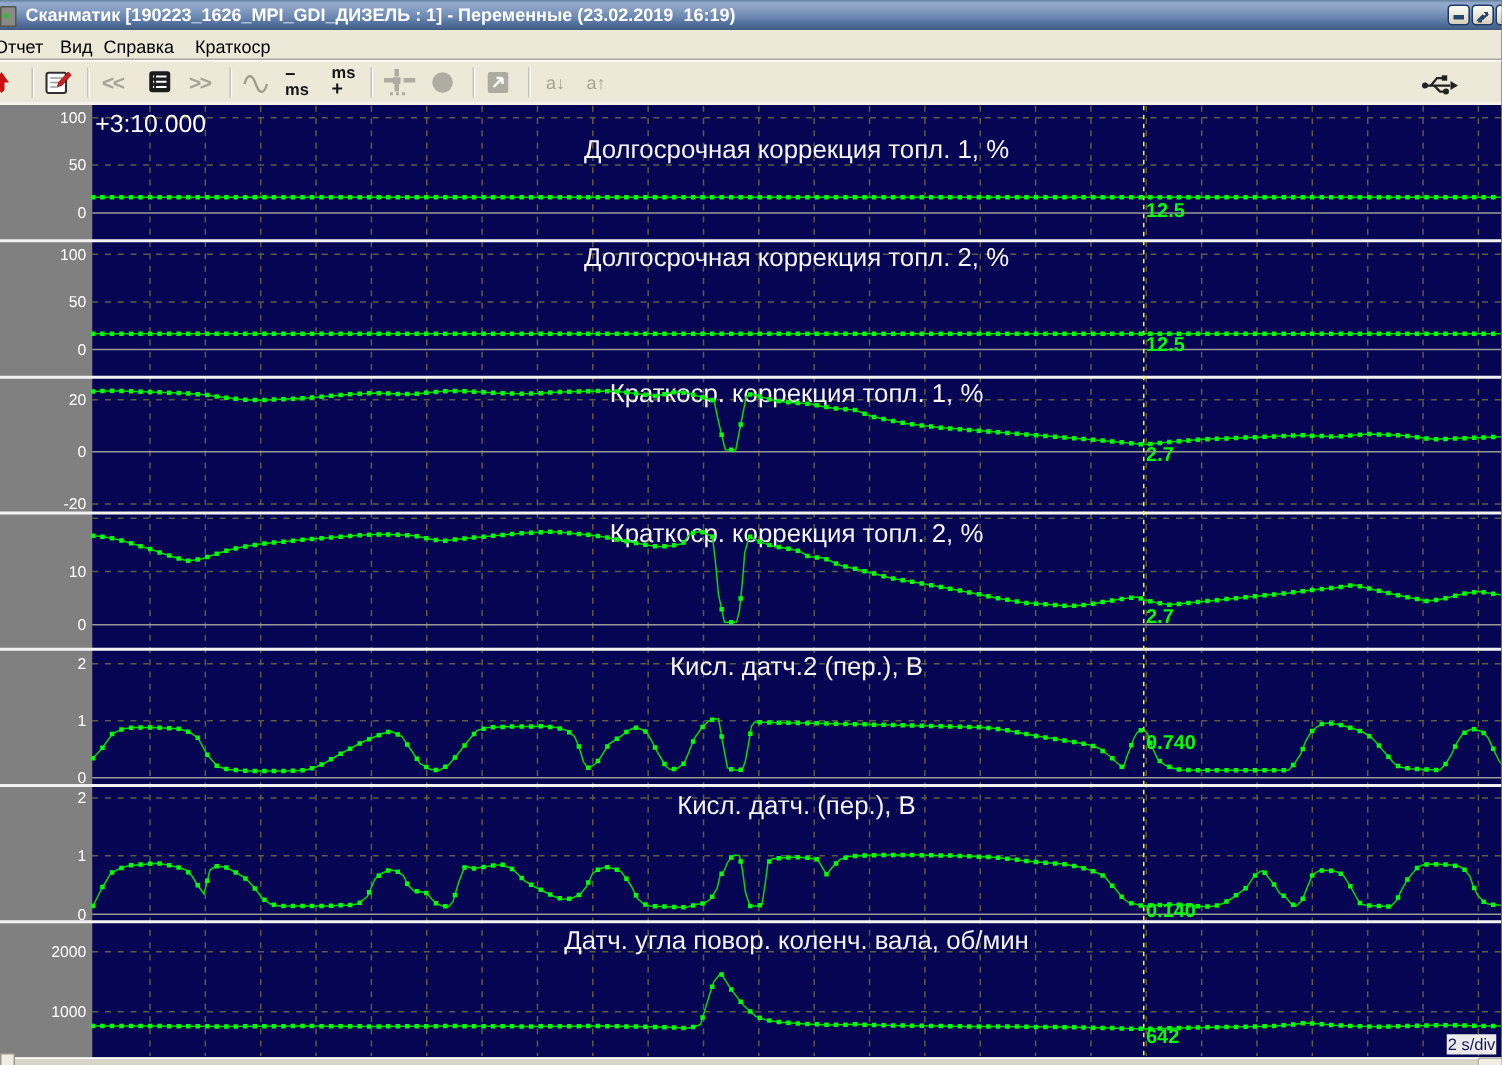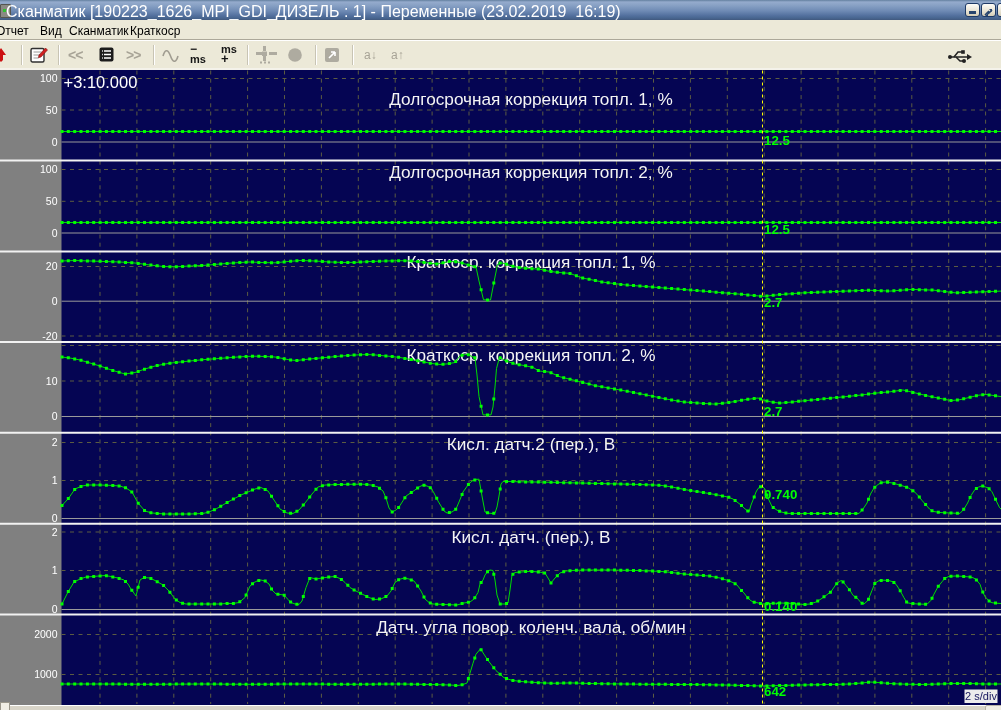--- a/index.html
+++ b/index.html
@@ -1,20 +1,20 @@
 <!DOCTYPE html>
 <html><head><meta charset="utf-8">
 <style>
 html,body{margin:0;padding:0}
 body{width:1001px;height:710px;position:relative;overflow:hidden;
  font-family:"Liberation Sans",sans-serif;background:#ece9d8}
 .abs{position:absolute}
 #titlebar{left:0;top:0;width:1001px;height:20px;
  background:linear-gradient(180deg,#63809f 0%,#95abcd 10%,#87a0c4 28%,#6e8ab4 55%,#53709e 78%,#486690 90%,#41597e 100%);}
-#titlebar .txt{position:absolute;left:6px;top:3px;font-size:16px;font-weight:normal;color:#fff;white-space:nowrap}
+#titlebar .txt{position:absolute;left:17px;top:3px;font-size:12px;font-weight:bold;color:#fff;white-space:nowrap}
 .wbtn{position:absolute;top:3px;width:13px;height:12px;border:1px solid #1e3a66;border-radius:3px;
  background:linear-gradient(180deg,#fdfcf8,#e8e3d3 60%,#d5cdb6)}
 #appico{position:absolute;left:0;top:4px;width:9px;height:12px;background:#8a8a84;border:1px solid #55554f;border-radius:1px}
 #menubar{left:0;top:20px;width:1001px;height:20px;background:#ece9d8;font-size:12px;color:#000}
 #menubar span{position:absolute;top:4px}
 #toolbar{left:0;top:40px;width:1001px;height:28px;background:#ece9d8;border-top:1px solid #fff}
 #toolbar:after{content:"";position:absolute;left:0;top:-2px;width:1001px;height:1px;background:#aca899}
 .tsep{position:absolute;top:4px;width:1px;height:20px;background:#c8c4b4;border-right:1px solid #fff}
 .gtxt{position:absolute;color:#a7a396;font-weight:bold}
 #whiteline{left:0;top:68px;width:1001px;height:2px;background:#f4f2ea}
@@ -32,21 +32,21 @@
       </svg></div>
  <div class="wbtn" style="left:981px"><svg width="13" height="12">
         <path d="M3 9L7 5M6 8l4-4" stroke="#28456e" stroke-width="1.6" fill="none"></path>
         <path d="M7 3h3v3z M3 10h3V7z" fill="#28456e"></path>
       </svg></div>
  <div class="wbtn" style="left:997px"></div>
 </div>
 <div class="abs" id="menubar">
  <span style="left:-4px">Отчет</span>
     <span style="left:40px">Вид</span>
- <span style="left:69px">Сканматик</span>
+ <span style="left:69px">Справка</span>
     <span style="left:130px">Краткоср</span>
 </div>
 <div class="abs" id="toolbar">
  <svg class="abs" style="left:-4px;top:6px" width="12" height="17">
       <path d="M5 1l5 7h-3v5l-2 2-2-2V8H0z" fill="#cc1111"></path>
     </svg>
  <div class="tsep" style="left:21px"></div>
  <svg class="abs" style="left:30px;top:5px" width="18" height="18">
    <rect x="1" y="2.5" width="13" height="13.5" rx="1.5" fill="#fff" stroke="#303030" stroke-width="1.4"></rect>
    <path d="M3.5 6h8M3.5 9h8M3.5 12h5" stroke="#9a9a9a" stroke-width="1"></path>

